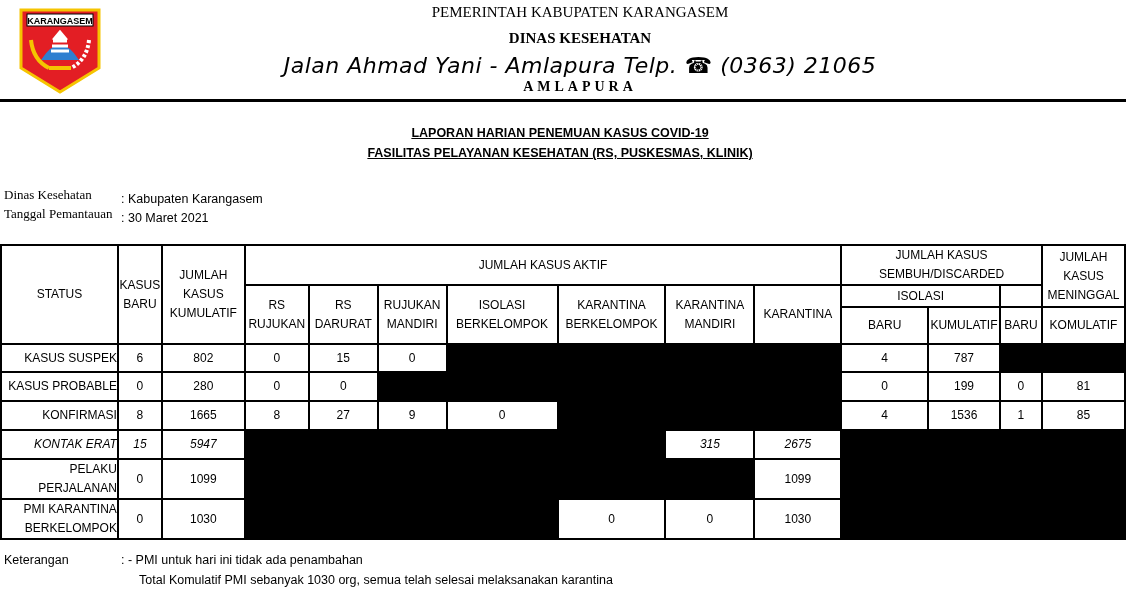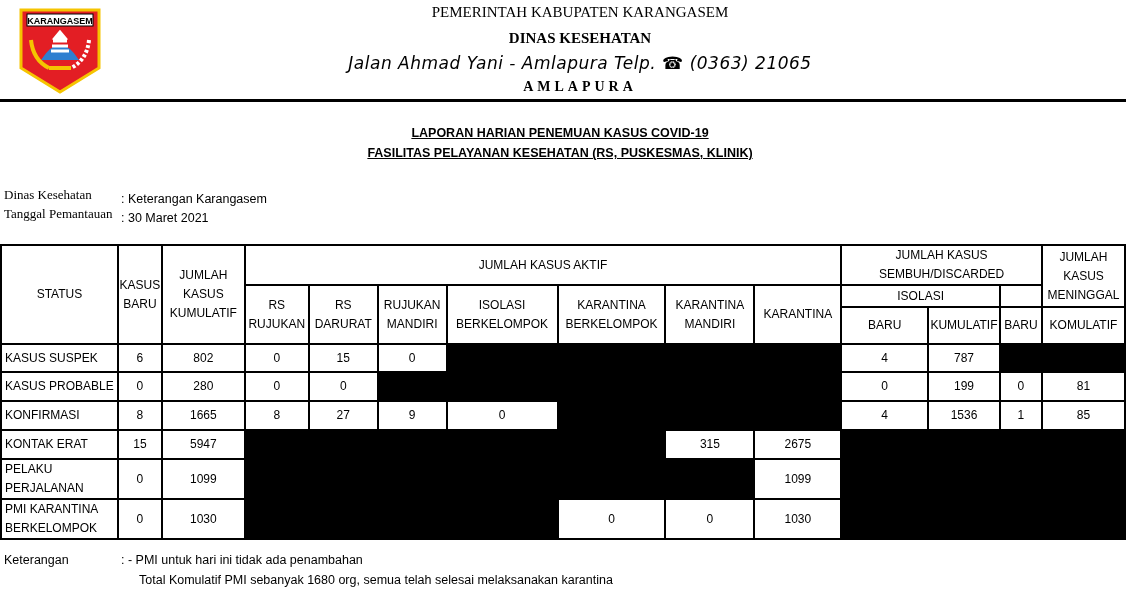--- a/index.html
+++ b/index.html
@@ -3,36 +3,36 @@
 <meta charset="utf-8">
 <style>
   html, body { margin:0; padding:0; background:#fff; }
   body { width:1126px; height:591px; position:relative; overflow:hidden; color:#000; }
   .serif { font-family: "Liberation Serif", "DejaVu Serif", serif; }
   .abs { position:absolute; }
   .logo { left:19px; top:8px; width:82px; height:86px; }
   .hdr { left:230px; width:700px; text-align:center; }
   .h1 { top:4px; font-size:15px; }
   .h2 { top:30px; font-size:15px; font-weight:bold; }
-  .h3 { top:53px; font-size:17px; font-style:italic; letter-spacing:0.5px; font-family: "DejaVu Sans", sans-serif; }
+  .h3 { top:53px; font-size:22px; font-style:italic; letter-spacing:0.5px; font-family: "DejaVu Sans", sans-serif; }
   .h4 { top:79px; font-size:14px; font-weight:bold; letter-spacing:4px; }
   .rule { left:0; top:99px; width:1126px; height:3px; background:#000; }
   .title { left:260px; width:600px; text-align:center; font-size:12.5px; font-weight:bold; text-decoration:underline; font-family:"Liberation Sans", sans-serif; }
   .t1 { top:126px; }
   .t2 { top:146px; }
   .meta { left:4px; font-size:13px; }
   .meta .lbl { font-family:"Liberation Serif", serif; display:inline-block; width:117px; white-space:nowrap; overflow:hidden; }
   .meta .val { font-family:"Liberation Sans", sans-serif; font-size:12.5px; }
   .m1 { top:187px; }
   .m2 { top:206px; }
 
   table.rep { position:absolute; left:0; top:244px; border-collapse:collapse; table-layout:fixed; font-family:"Liberation Sans", sans-serif; font-size:12px; }
   table.rep td { border:2px solid #000; text-align:center; vertical-align:middle; padding:0; line-height:19px; overflow:hidden; white-space:nowrap; }
   table.rep td.blk { background:#000; }
-  table.rep td.left { text-align:left; padding-left:3px; }
+  table.rep td.left { text-align:right; padding-left:3px; }
   table.rep td.wrap { white-space:normal;margin-left:38px; }
   .note { left:4px; font-family:"Liberation Sans", sans-serif; font-size:12.5px; }
   .n1 { top:553px; }
   .n2 { top:573px; left:139px; }
 </style>
 </head>
 <body>
 
 <div class="abs logo">
   <svg width="82" height="86" viewBox="0 0 82 86">
@@ -50,21 +50,21 @@
 <div class="abs hdr h1 serif">PEMERINTAH KABUPATEN KARANGASEM</div>
 <div class="abs hdr h2 serif">DINAS KESEHATAN</div>
 <div class="abs hdr h3">Jalan Ahmad Yani  - Amlapura Telp. ☎ (0363) 21065</div>
 <div class="abs hdr h4 serif">AMLAPURA</div>
 <div class="abs rule"></div>
 
 <div class="abs title t1">LAPORAN HARIAN PENEMUAN KASUS COVID-19</div>
 <div class="abs title t2">FASILITAS PELAYANAN KESEHATAN (RS, PUSKESMAS, KLINIK)</div>
 
 <div class="abs meta m1">
-  <span class="lbl">Dinas Kesehatan</span><span class="val">: Keterangan Karangasem</span>
+  <span class="lbl">Dinas Kesehatan</span><span class="val">: Kabupaten Karangasem</span>
 </div>
 <div class="abs meta m2">
   <span class="lbl">Tanggal Pemantauan</span><span class="val">: 30 Maret 2021</span>
 </div>
 
 <table class="rep">
   <colgroup>
     <col style="width:117px">
       <col style="width:44px">
       <col style="width:83px">
@@ -148,21 +148,21 @@
         <td>9</td>
         <td>0</td>
         <td class="blk"></td>
         <td class="blk"></td>
         <td class="blk"></td>
         <td>4</td>
         <td>1536</td>
         <td>1</td>
         <td>85</td>
       </tr>
-      <tr style="height: 29px;">
+      <tr style="height: 29px; font-style: italic;">
         <td class="left wrap">KONTAK ERAT</td>
         <td>15</td>
         <td>5947</td>
         <td class="blk"></td>
         <td class="blk"></td>
         <td class="blk"></td>
         <td class="blk"></td>
         <td class="blk"></td>
         <td>315</td>
         <td>2675</td>
@@ -202,13 +202,13 @@
         <td class="blk"></td>
         <td class="blk"></td>
         <td class="blk"></td>
       </tr>
     </tbody>
 </table>
 
 <div class="abs note n1">
   <span style="display:inline-block;width:117px">Keterangan</span><span>: - PMI untuk hari ini tidak ada penambahan</span>
 </div>
-<div class="abs note n2">Total Komulatif PMI sebanyak 1680 org, semua telah selesai melaksanakan karantina</div>
+<div class="abs note n2">Total Komulatif PMI sebanyak 1030 org, semua telah selesai melaksanakan karantina</div>
 
 </body></html>

